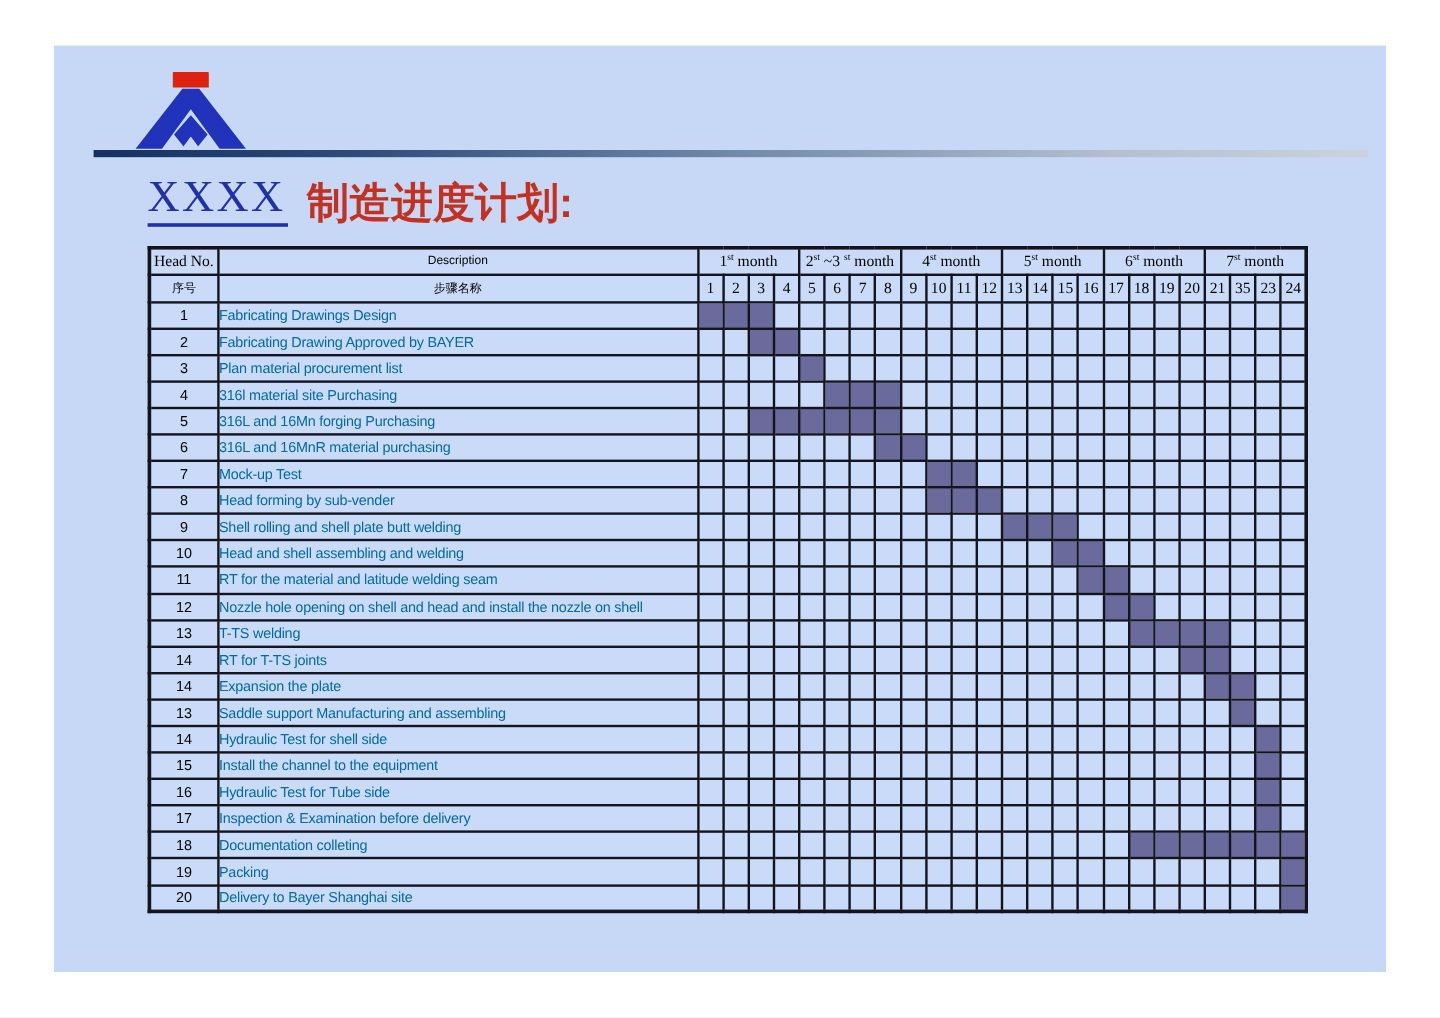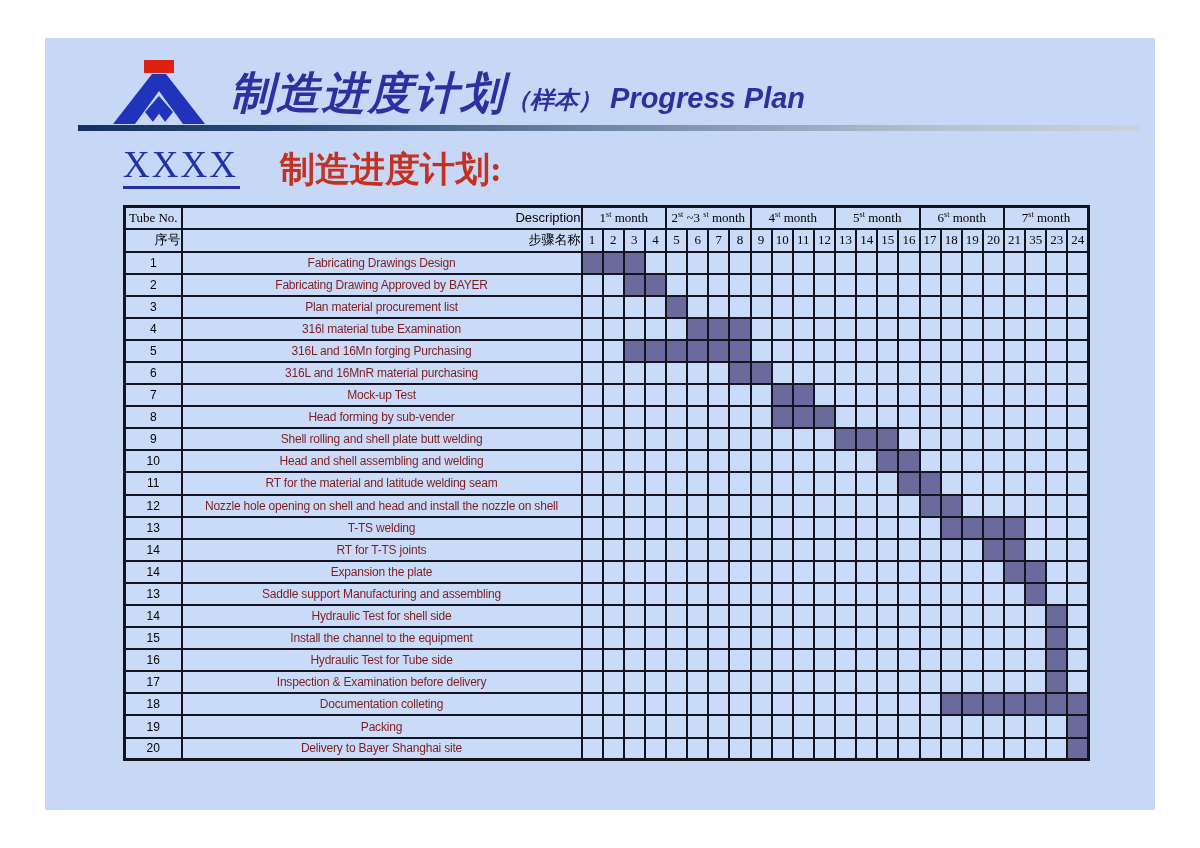--- a/index.html
+++ b/index.html
@@ -38,84 +38,81 @@
     position:absolute;left:33px;top:87px;width:1062px;height:6px;
     background:linear-gradient(90deg,#14305f 0%,#2e4a77 20%,#7089a8 50%,#b4bfd0 80%,#ccd2dd 100%);
   }
   .section-heading{position:absolute;left:78px;top:108px;white-space:nowrap;}
   .section-code{
     font-family:"Liberation Serif", serif;font-size:37px;font-weight:normal;
     color:#2231a5;display:inline-block;line-height:1.05;
     border-bottom:3px solid #2231a5;padding:0 2px 1px 0;letter-spacing:2px;
   }
   .section-zh{
-    font-family:Liberation Serif, serif;font-size:35px;font-weight:bold;
-    color:var(--subtitle-red);margin-left:40px;vertical-align:top;
+    font-family:Liberation Sans, sans-serif;font-size:35px;font-weight:bold;
+    color:var(--subtitle-red);margin-left:16px;vertical-align:top;
   }
   
   table.gantt{
     position:absolute;left:78px;top:167px;width:967px;
     border-collapse:collapse;table-layout:fixed;
     background:var(--cell-bg);
   }
   table.gantt th,table.gantt td{
     border:2px solid var(--grid-line);padding:0;overflow:hidden;
     white-space:nowrap;font-weight:normal;
   }
   table.gantt{border:3px solid var(--grid-line);}
   thead tr.hrow1{height:22px;}
   thead tr.hrow2{height:23px;margin-top:28px;}
   tbody tr{height:22.1px;}
   th.c-item{width:57px;}
   th.c-desc{width:400px;}
   .hdr-serif{font-family:"Liberation Serif", serif;font-size:13px;text-align:center;}
-  .hdr-sans{font-family:"Liberation Sans", sans-serif;font-size:13px;text-align:right;}
+  .hdr-sans{font-family:"Liberation Sans", sans-serif;font-size:10px;text-align:center;}
   th.mgroup{
     font-family:"Liberation Serif", serif;font-size:13px;
   }
   th.mgroup sup{font-size:8px;line-height:0;}
   th.mnum{
     font-family:"Liberation Serif", serif;font-size:13px;text-align:center;
   }
   td.item{
     font-size:12px;text-align:center;color:#000;
   }
   td.desc{
-    font-size:12px;text-align:center;padding-left:3px;color:#7f1d1d;
+    font-size:12px;text-align:left;padding-left:3px;color:#0369a1;
     letter-spacing:-0.2px;
   }
   td.mcell{background:var(--cell-bg);}
   td.mcell.bar{background:var(--bar-fill);}
 </style>
 </head>
 <body>
 
 <div class="slide">
 
   <svg class="logo" viewBox="0 0 100 70">
     <path d="M35 2 A15 13 0 0 1 65 2 L65 13 L35 13 Z" fill="#dd2211"></path>
     <path d="M43 14 L57 14 L96 64 L74 64 L50 31 L26 64 L4 64 Z" fill="#2233bb"></path>
     <path d="M36 52 L50 36 L64 52 L56 62 L50 54 L44 62 Z" fill="#2233bb"></path>
     <path d="M44 62 L50 54 L56 62 L50 66 Z" fill="#c6d8f6"></path>
   </svg>
 
-  <div class="titlebar">
-    <span class="title-zh">制造进度计划</span><span class="title-paren">（样本）</span><span class="title-en">Progress Plan</span>
-  </div>
 
   <div class="rule"></div>
 
   <div class="section-heading">
     <span class="section-code">XXXX</span><span class="section-zh">制造进度计划:</span>
   </div>
 
   <table class="gantt">
     <thead>
       <tr class="hrow1" id="hrow1">
-        <th class="c-item hdr-serif">Tube No.</th>
+        <th class="c-item hdr-serif">Head No.</th>
         <th class="c-desc hdr-sans">Description</th>
       <th colspan="4" class="mgroup"><span>1</span><sup>st</sup><span> month</span></th>
           <th colspan="4" class="mgroup"><span>2</span><sup>st</sup><span> ~3 </span><sup>st</sup><span> month</span></th>
           <th colspan="4" class="mgroup"><span>4</span><sup>st</sup><span> month</span></th>
           <th colspan="4" class="mgroup"><span>5</span><sup>st</sup><span> month</span></th>
           <th colspan="4" class="mgroup"><span>6</span><sup>st</sup><span> month</span></th>
           <th colspan="4" class="mgroup"><span>7</span><sup>st</sup><span> month</span></th>
         </tr>
       <tr class="hrow2" id="hrow2">
         <th class="hdr-sans">序号</th>
@@ -226,21 +223,21 @@
           <td class="mcell"></td>
           <td class="mcell"></td>
           <td class="mcell"></td>
           <td class="mcell"></td>
           <td class="mcell"></td>
           <td class="mcell"></td>
           <td class="mcell"></td>
         </tr>
         <tr>
           <td class="item">4</td>
-          <td class="desc">316l material tube Examination</td>
+          <td class="desc">316l material site Purchasing</td>
           <td class="mcell"></td>
           <td class="mcell"></td>
           <td class="mcell"></td>
           <td class="mcell"></td>
           <td class="mcell"></td>
           <td class="mcell bar"></td>
           <td class="mcell bar"></td>
           <td class="mcell bar"></td>
           <td class="mcell"></td>
           <td class="mcell"></td>

